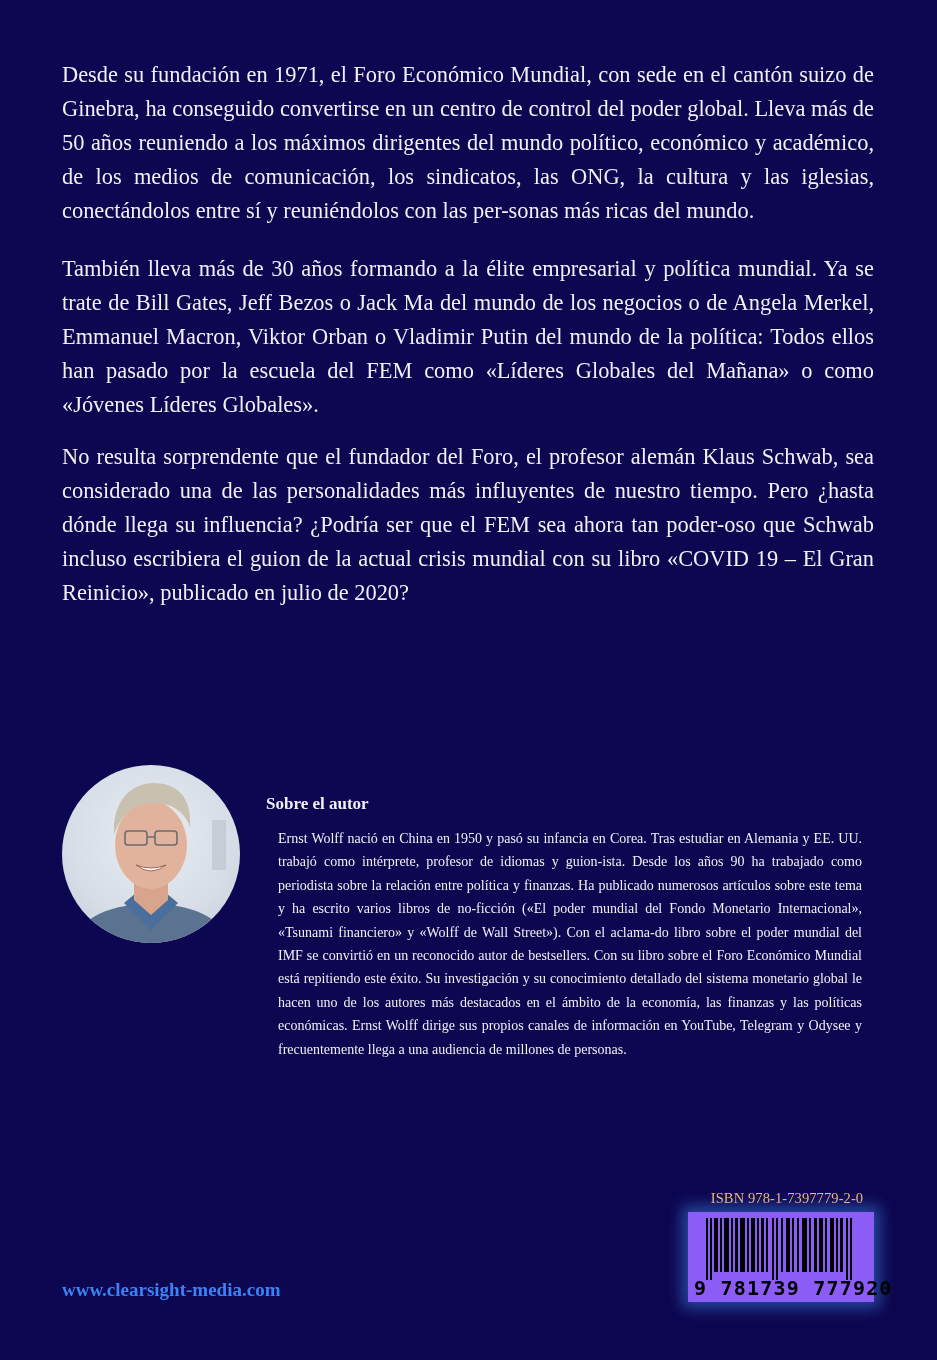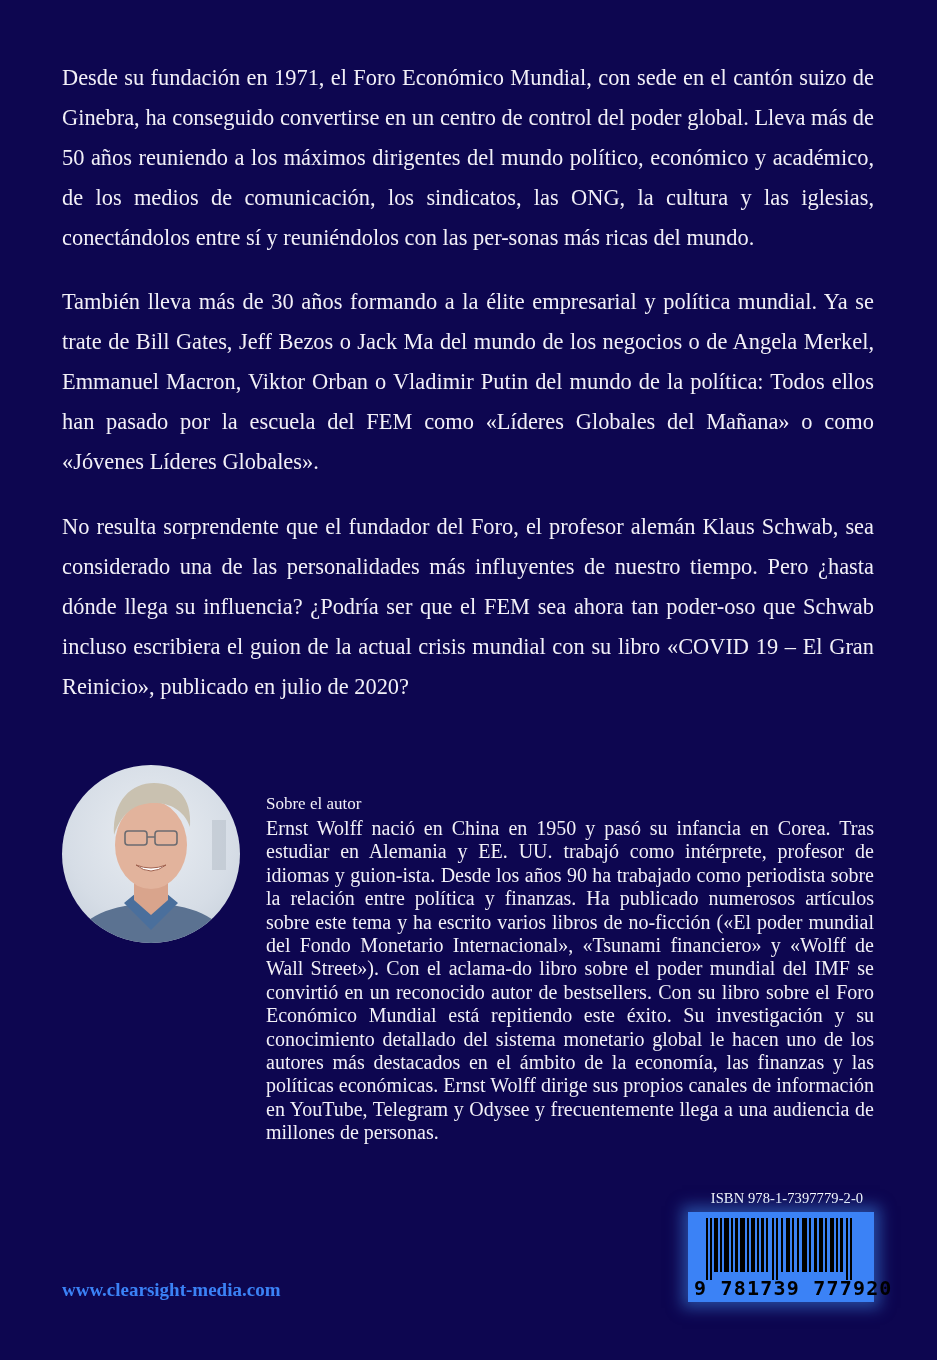--- a/index.html
+++ b/index.html
@@ -17,25 +17,25 @@
     }
     .main-text {
       position: absolute;
       left: 62px;
       top: 58px;
       width: 812px;
     }
     .main-text p {
       margin: 0 0 24px 0;
       font-size: 22.4px;
-      line-height: 40px;
+      line-height: 34px;
       text-align: justify;
       hyphens: manual;
     }
-    .main-text p.para-2 { margin-bottom: 25px; }
+    .main-text p.para-2 { margin-bottom: 18px; }
     .author-section {
       position: absolute;
       left: 62px;
       top: 765px;
       width: 812px;
     }
     .author-photo {
       position: absolute;
       left: 0;
       top: 0;
@@ -46,50 +46,50 @@
       background: radial-gradient(circle at 50% 40%, #e9edf2 0%, #d6dde6 60%, #c2ccd8 100%);
     }
     .author-photo svg { display: block; }
     .author-text {
       position: absolute;
       left: 204px;
       top: 28px;
       width: 608px;
     }
     .author-heading {
-      font-weight: normal;
+      font-weight: bold;
       font-size: 17px;
       line-height: 22px;
       margin: 0 0 2px 0;
     }
     .author-bio {
-      margin: 0;
-      font-size: 20px;
+      margin: 12px;
+      font-size: 14px;
       line-height: 23.4px;
       text-align: justify;
     }
     .isbn-block {
       position: absolute;
       left: 678px;
       top: 1190px;
       width: 218px;
     }
     .isbn-label {
       font-size: 14.5px;
       text-align: center;
-      color: #ffffff;
+      color: #fdba74;
       margin-bottom: 5px;
       letter-spacing: 0.1px;
     }
     .barcode {
       position: relative;
       margin-left: 10px;
       width: 186px;
       height: 90px;
-      background: #3b82f6;
+      background: #8b5cf6;
       box-shadow: 0 0 14px 6px rgba(60, 130, 220, 0.55);
     }
     .barcode svg { position: absolute; left: 18px; top: 6px; }
     .barcode-digits {
       position: absolute;
       left: 6px;
       right: 6px;
       bottom: 2px;
       font-family: "DejaVu Sans Mono", "Liberation Mono", monospace;
       font-size: 20px;

